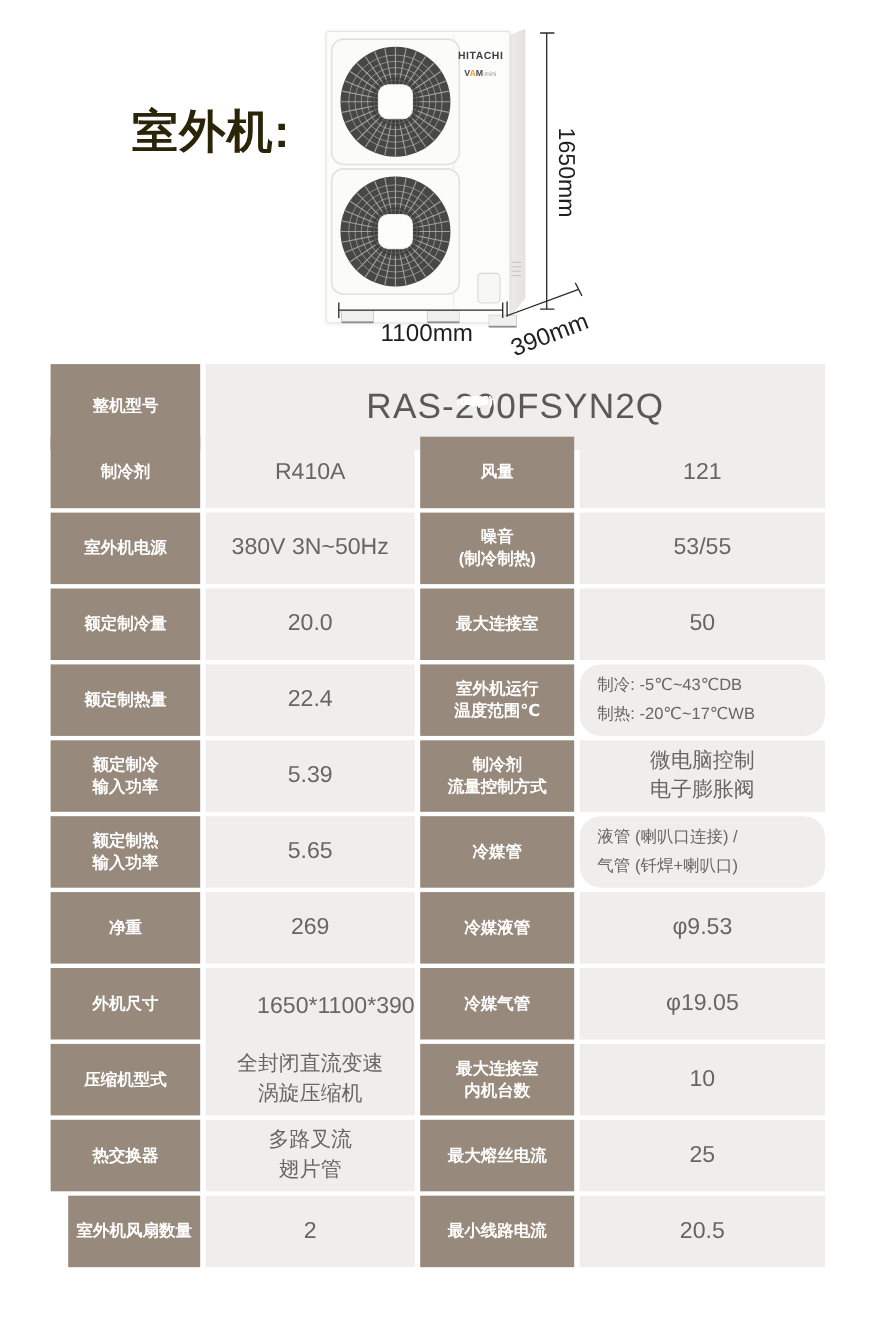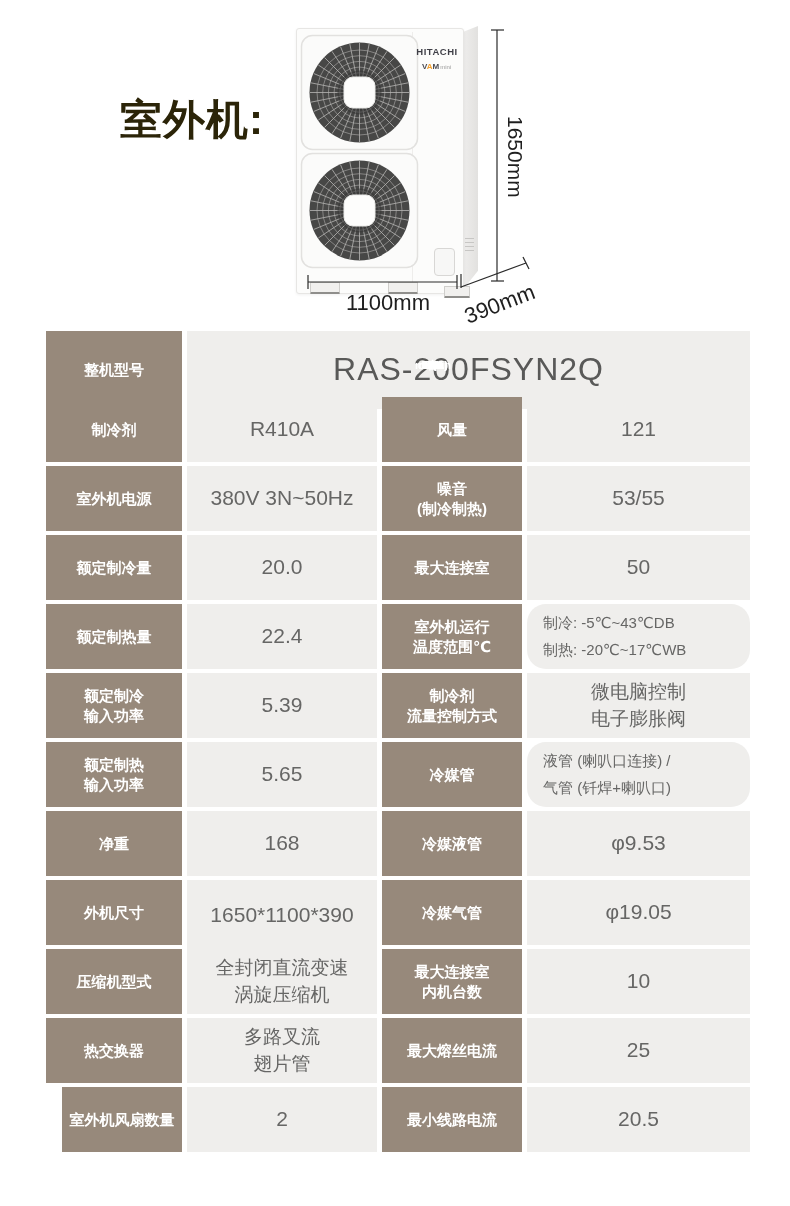--- a/index.html
+++ b/index.html
@@ -286,36 +286,36 @@
           <div class="line">液管 (喇叭口连接) /</div>
           <div class="line">气管 (钎焊+喇叭口)</div>
         </div>
       </div>
       <div class="row" style="height: 65px;">
         <div class="cell hcell" style="height: 65px;">
           <div class="line">净重</div>
           <div class="unit">KG</div>
         </div>
         <div class="cell vcell" style="height: 65px;">
-          <div class="line">168</div>
+          <div class="line">269</div>
         </div>
         <div class="cell hcell" style="height: 65px;">
           <div class="line">冷媒液管</div>
           <div class="unit">mm</div>
         </div>
         <div class="cell vcell" style="height: 65px;">
           <div class="line">φ9.53</div>
         </div>
       </div>
       <div class="row" style="height: 65px;">
         <div class="cell hcell" style="height: 65px;">
           <div class="line">外机尺寸</div>
           <div class="unit">mm</div>
         </div>
-        <div class="cell vcell" style="height: 70px;">
+        <div class="cell vcell" style="height: 70px; align-items: flex-end;">
           <div class="line">1650*1100*390</div>
         </div>
         <div class="cell hcell" style="height: 65px;">
           <div class="line">冷媒气管</div>
           <div class="unit">mm</div>
         </div>
         <div class="cell vcell" style="height: 65px;">
           <div class="line">φ19.05</div>
         </div>
       </div>

